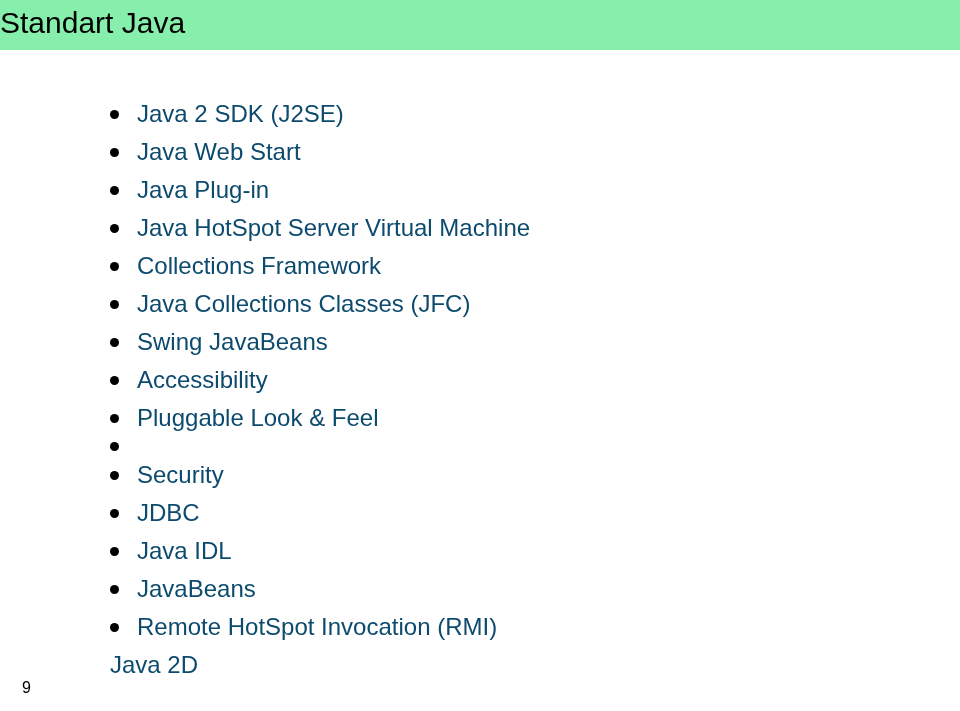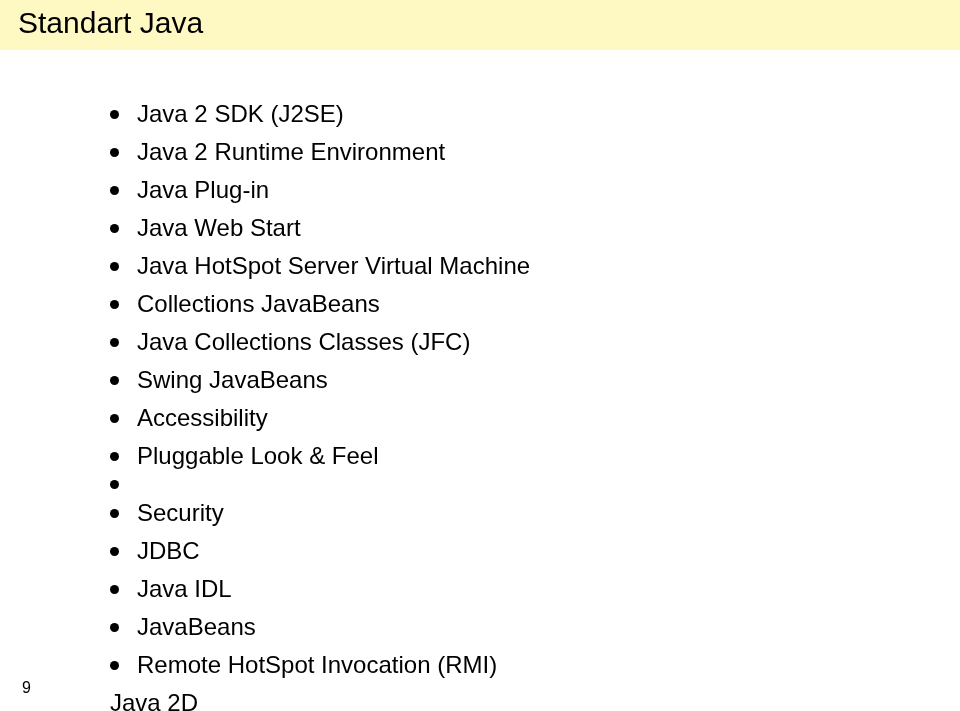--- a/index.html
+++ b/index.html
@@ -9,41 +9,41 @@
     }
     body {
       width: 960px;
       height: 711px;
       background: #ffffff;
       font-family: Arial, Helvetica, sans-serif;
       position: relative;
       overflow: hidden;
     }
     .title-bar {
-      background: #fef9c3;
-      padding: 6px 12px 10px 18px;
+      background: #86efac;
+      padding: 6px 12px 10px 0;
       width: 100%;
     }
     .title-text {
       font-size: 30px;
       color: #000000;
       font-weight: normal;
     }
     .content {
       padding: 50px 0 0 110px;
     }
     .list {
       list-style: none;
     }
     .list-item {
       display: flex;
       align-items: center;
       margin-bottom: 10px;
       font-size: 24px;
-      color: #000000;
+      color: #0c4a6e;
     }
     .bullet {
       width: 9px;
       height: 9px;
       background: #000000;
       border-radius: 50%;
       margin-right: 18px;
       flex-shrink: 0;
     }
     .page-number {
@@ -62,37 +62,33 @@
 </div>
 
 <div class="content">
   <ul class="list">
     <li class="list-item">
       <span class="bullet"></span>
       <span>Java 2 SDK (J2SE)</span>
     </li>
     <li class="list-item">
       <span class="bullet"></span>
-      <span>Java 2 Runtime Environment</span>
+      <span>Java Web Start</span>
     </li>
     <li class="list-item">
       <span class="bullet"></span>
       <span>Java Plug-in</span>
     </li>
     <li class="list-item">
       <span class="bullet"></span>
-      <span>Java Web Start</span>
-    </li>
-    <li class="list-item">
-      <span class="bullet"></span>
       <span>Java HotSpot Server Virtual Machine</span>
     </li>
     <li class="list-item">
       <span class="bullet"></span>
-      <span>Collections JavaBeans</span>
+      <span>Collections Framework</span>
     </li>
     <li class="list-item">
       <span class="bullet"></span>
       <span>Java Collections Classes (JFC)</span>
     </li>
     <li class="list-item">
       <span class="bullet"></span>
       <span>Swing JavaBeans</span>
     </li>
     <li class="list-item">

